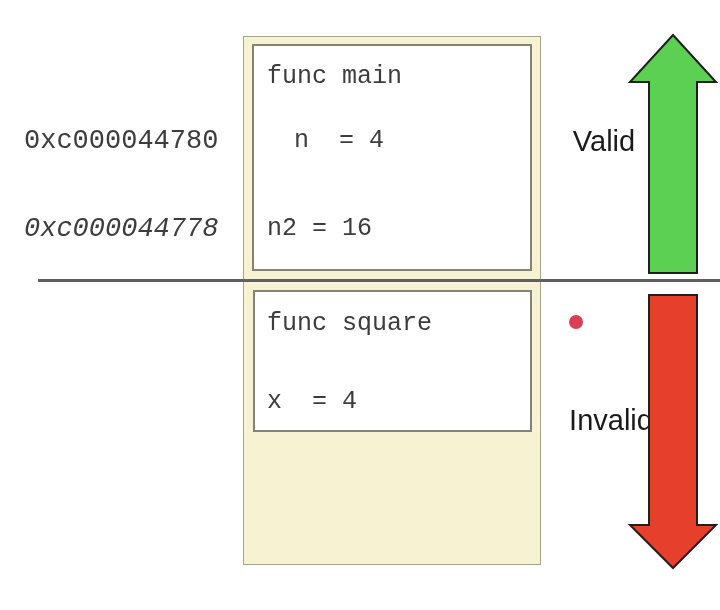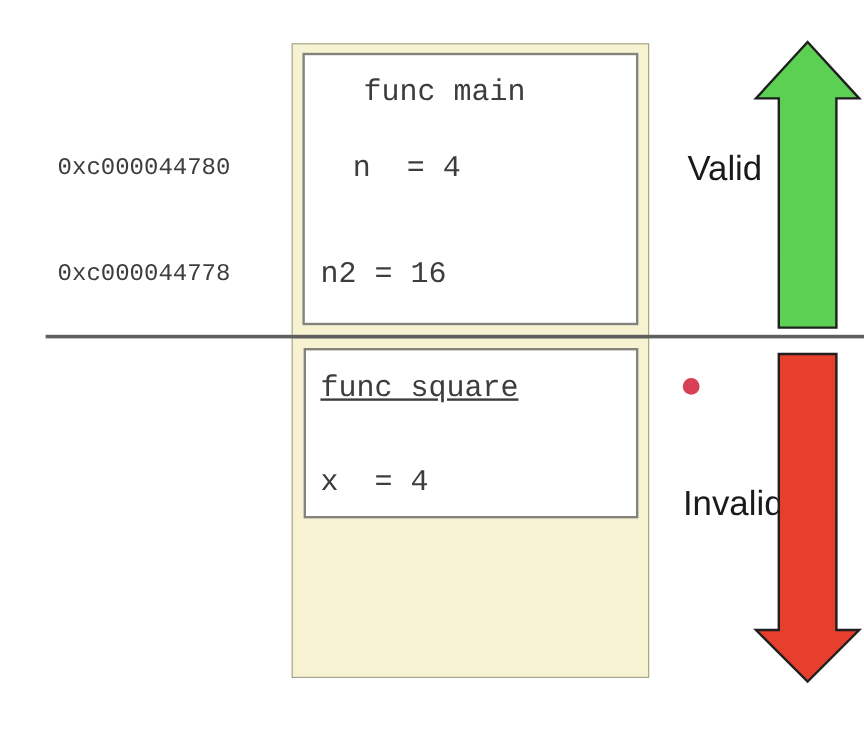--- a/index.html
+++ b/index.html
@@ -17,25 +17,25 @@
   }
   .mono {
     position: absolute;
     font-family: "Liberation Mono", "DejaVu Sans Mono", monospace;
     font-size: 25px;
     line-height: 30px;
     color: #3d3d3d;
     white-space: pre;
   }
   .addr {
-    font-size: 20px;
-    left: 48px;
+    font-size: 27px;
+    left: 24px;
   }
   .addr-1 { top: 126px; }
-  .addr-2 { top: 214px; }
+  .addr-2 { top: 214px; font-style: italic; }
   .addr-3 { top: 373px; }
 
   .outer-box {
     position: absolute;
     left: 243px;
     width: 298px;
     border: 1px solid #a8a58c;
     box-sizing: border-box;
     background: #f7f3d2;
   }
@@ -45,24 +45,24 @@
   .inner-box {
     position: absolute;
     background: #ffffff;
     border: 2px solid #83837a;
     box-sizing: border-box;
   }
   .inner-top    { left: 252px; top: 44px;  width: 280px; height: 227px; }
   .inner-bottom { left: 253px; top: 290px; width: 279px; height: 142px; }
 
   .frame-text { left: 267px; }
-  .t-func-main   { top: 62px; margin-left: 36px; }
+  .t-func-main   { top: 62px; }
   .t-n           { top: 126px; margin-left: 27px; }
   .t-n2          { top: 214px; text-align: right; }
-  .t-func-square { top: 309px; text-decoration: underline; }
+  .t-func-square { top: 309px; }
   .t-x           { top: 387px; }
 
   .divider {
     position: absolute;
     left: 38px;
     top: 279px;
     width: 682px;
     height: 3px;
     background: #5f5f5f;
     z-index: 5;

